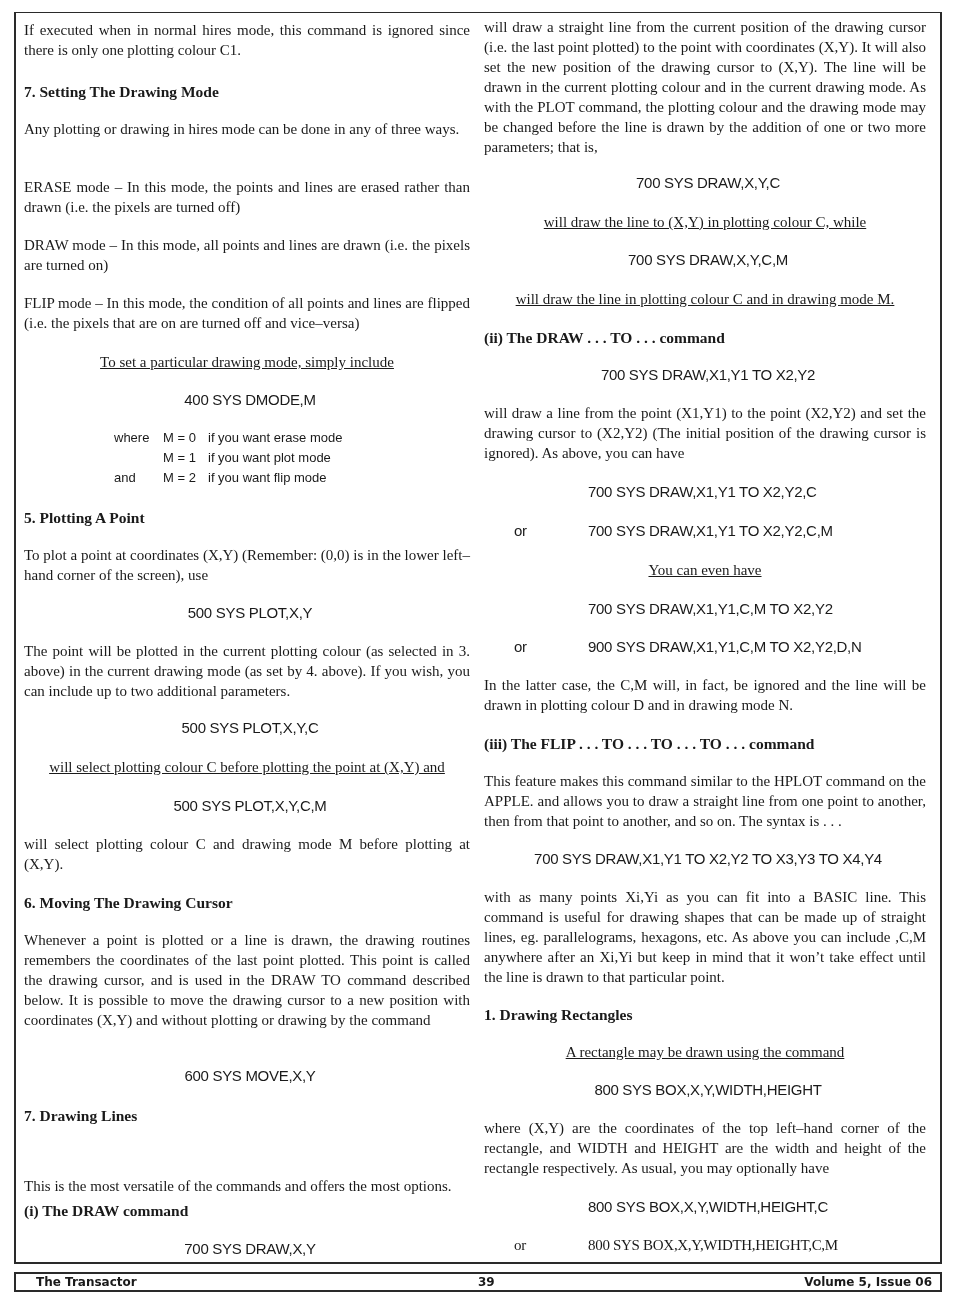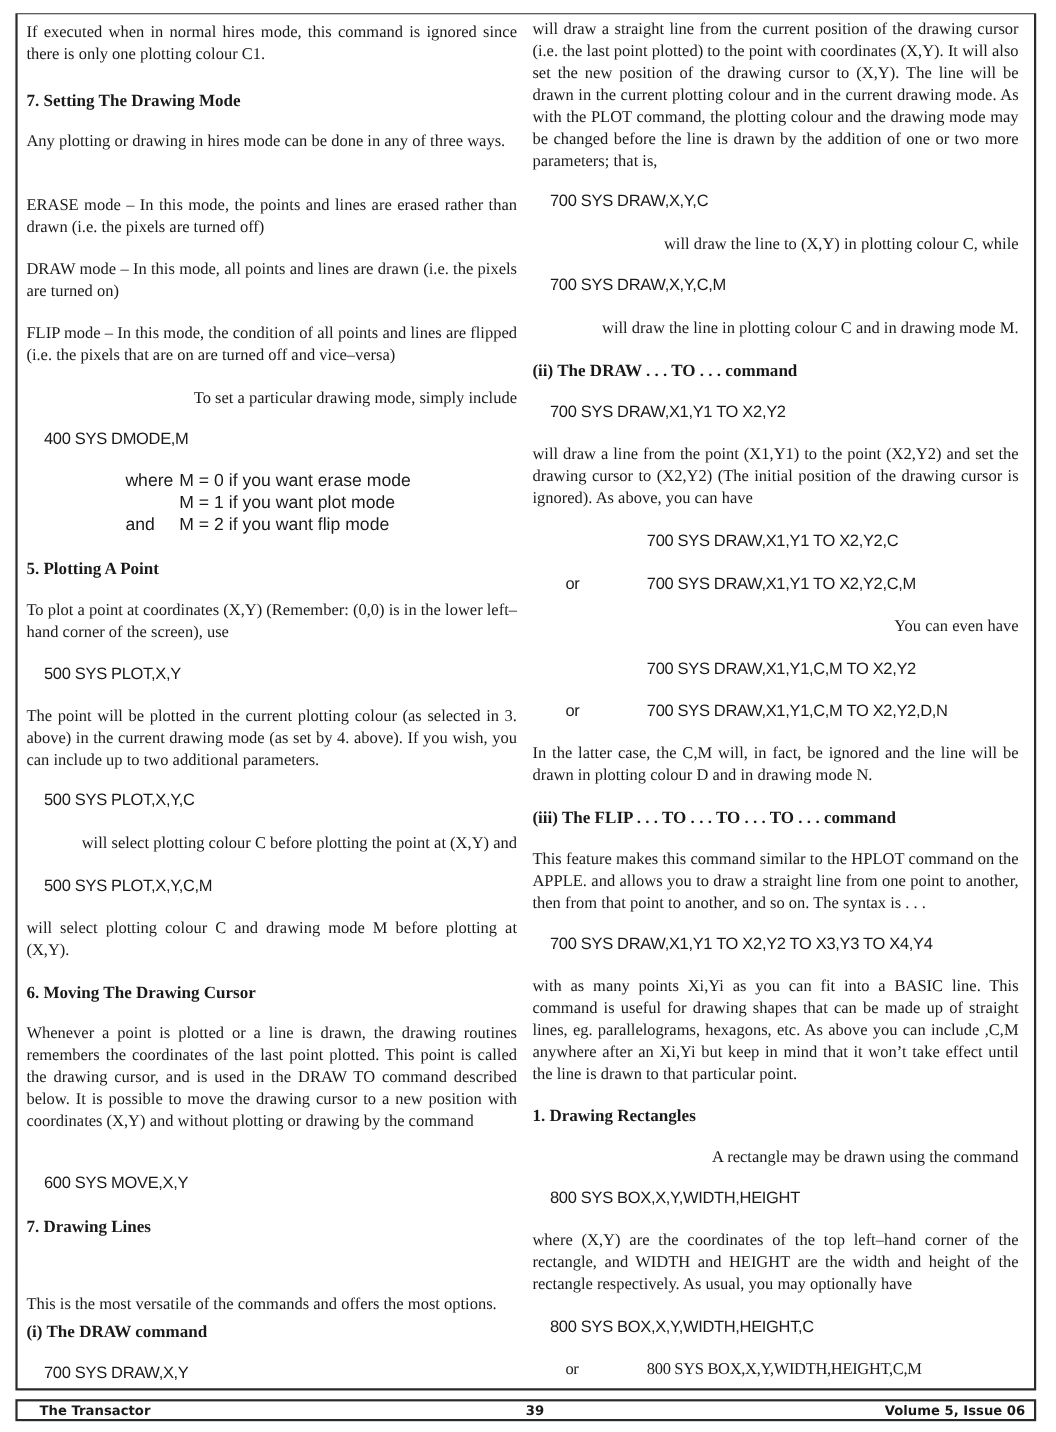--- a/index.html
+++ b/index.html
@@ -2,28 +2,28 @@
 <html><head>
 <meta charset="utf-8">
 <style>
   html, body { margin:0; padding:0; background:#ffffff; }
   body { width:960px; height:1302px; position:relative; overflow:hidden; color:#1a1a1a; }
   .frame { position:absolute; left:14px; top:12px; width:928px; height:1252px; border:2px solid #2a2a2a; border-top-width:1.5px; box-sizing:border-box; }
   .col { position:absolute; font-family:"Liberation Serif", serif; font-size:15px; line-height:20px; }
   .col.left { left:24px; width:446px; top:20px; }
   .col.right { left:484px; width:442px; top:17px; }
   .p { position:absolute; left:0; right:0; text-align:justify; margin:0; }
-  .p.ragged { text-align:right; }
+  .p.ragged { text-align:center;text-decoration:underline; }
   .h { position:absolute; left:0; font-weight:bold; font-size:15.5px; margin:0; }
-  .code { position:absolute; left:16px; right:0; text-align:left; font-family:"Liberation Sans", sans-serif; font-size:15px; letter-spacing:-0.3px; }
+  .code { position:absolute; left:6px; right:0; text-align:center; font-family:"Liberation Sans", sans-serif; font-size:15px; letter-spacing:-0.3px; }
   .code-row { position:absolute; left:0; right:0; font-family:"Liberation Sans", sans-serif; font-size:15px; letter-spacing:-0.3px; }
   .code-row .pre { position:absolute; left:30px;text-align:right; }
   .code-row .cmd { position:absolute; left:104px; }
   .code-row.serif .cmd, .code-row.serif .pre { font-family:"Liberation Serif", serif; }
-  .mode-table { position:absolute; left:0; right:0; font-family:"Liberation Sans", sans-serif; font-size:16px; line-height:20px; }
+  .mode-table { position:absolute; left:0; right:0; font-family:"Liberation Sans", sans-serif; font-size:13px; line-height:20px; }
   .mode-table .r { position:relative; height:20px; }
   .mode-table .a { position:absolute; left:90px; }
   .mode-table .b { position:absolute; left:139px; }
   .mode-table .c { position:absolute; left:184px; }
   .footer { position:absolute; left:14px; top:1272px; width:928px; height:20px; border:2px solid #2a2a2a; box-sizing:border-box; font-family:"DejaVu Sans", sans-serif; font-weight:bold; font-size:12px; }
   .footer span { position:absolute; top:1px; }
   .f-left { left:20px; }
   .f-mid { left:462px; }
   .f-right { right:8px; }
 </style>
@@ -90,21 +90,21 @@
   <div class="code-row" style="top:504px">
     <span class="pre">or</span>
     <span class="cmd">700 SYS DRAW,X1,Y1 TO X2,Y2,C,M</span>
   </div>
   <p class="p ragged" style="top:543px">You can even have</p>
   <div class="code-row" style="top:582px">
     <span class="cmd">700 SYS DRAW,X1,Y1,C,M TO X2,Y2</span>
   </div>
   <div class="code-row" style="top:620px">
     <span class="pre">or</span>
-    <span class="cmd">700 SYS DRAW,X1,Y1,C,M TO X2,Y2,D,N</span>
+    <span class="cmd">900 SYS DRAW,X1,Y1,C,M TO X2,Y2,D,N</span>
   </div>
   <p class="p" style="top:658px">In the latter case, the C,M will, in fact, be ignored and the line will be drawn in plotting colour D and in drawing mode N.</p>
   <h3 class="h" style="top:717px">(iii) The FLIP . . . TO . . . TO . . . TO . . . command</h3>
   <p class="p" style="top:754px">This feature makes this command similar to the HPLOT command on the APPLE. and allows you to draw a straight line from one point to another, then from that point to another, and so on. The syntax is . . .</p>
   <div class="code" style="top:832px">700 SYS DRAW,X1,Y1 TO X2,Y2 TO X3,Y3 TO X4,Y4</div>
   <p class="p" style="top:870px">with as many points Xi,Yi as you can fit into a BASIC line. This command is useful for drawing shapes that can be made up of straight lines, eg. parallelograms, hexagons, etc. As above you can include ,C,M anywhere after an Xi,Yi but keep in mind that it won’t take effect until the line is drawn to that particular point.</p>
   <h3 class="h" style="top:988px">1. Drawing Rectangles</h3>
   <p class="p ragged" style="top:1025px">A rectangle may be drawn using the command</p>
   <div class="code" style="top:1063px">800 SYS BOX,X,Y,WIDTH,HEIGHT</div>
   <p class="p" style="top:1101px">where (X,Y) are the coordinates of the top left–hand corner of the rectangle, and WIDTH and HEIGHT are the width and height of the rectangle respectively. As usual, you may optionally have</p>

